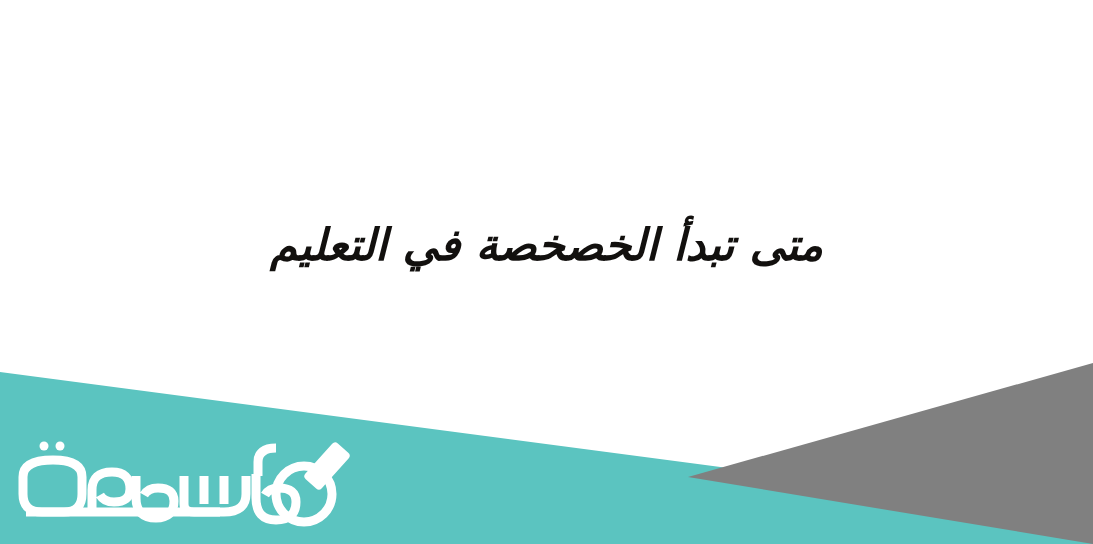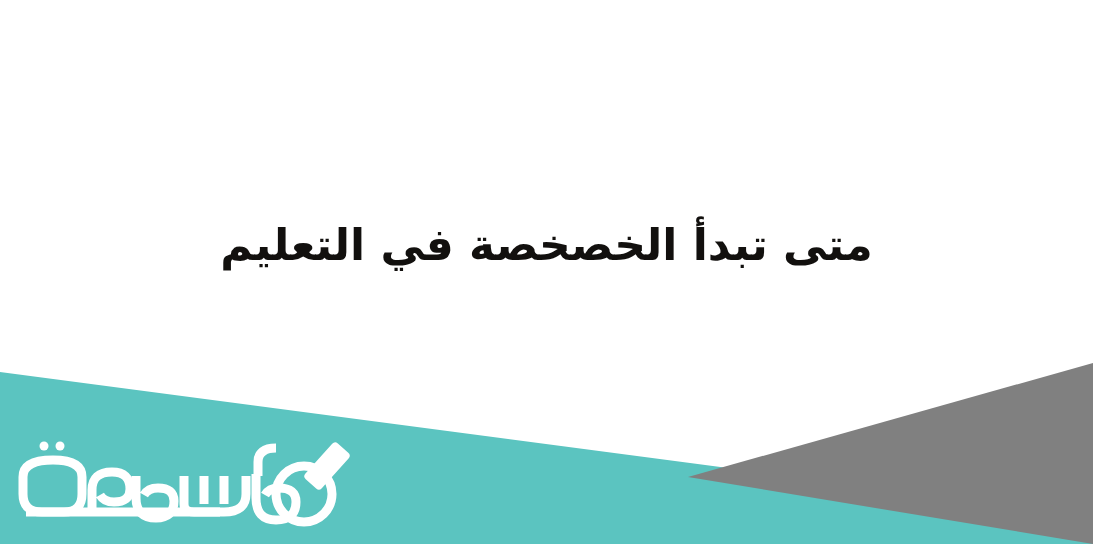--- a/index.html
+++ b/index.html
@@ -37,20 +37,21 @@
   .headline-text {
     font-family: "DejaVu Sans", "Liberation Sans", sans-serif;
     font-weight: bold;
     font-size: 44px;
     line-height: 1.25;
     color: #12100e;
     letter-spacing: 0px;
     white-space: nowrap;
     direction: rtl;
     unicode-bidi: embed;
+    font-style: italic;
   }
 
   
   .bands {
     position: absolute;
     left: 0;
     top: 0;
     width: 1093px;
     height: 544px;
     pointer-events: none;

